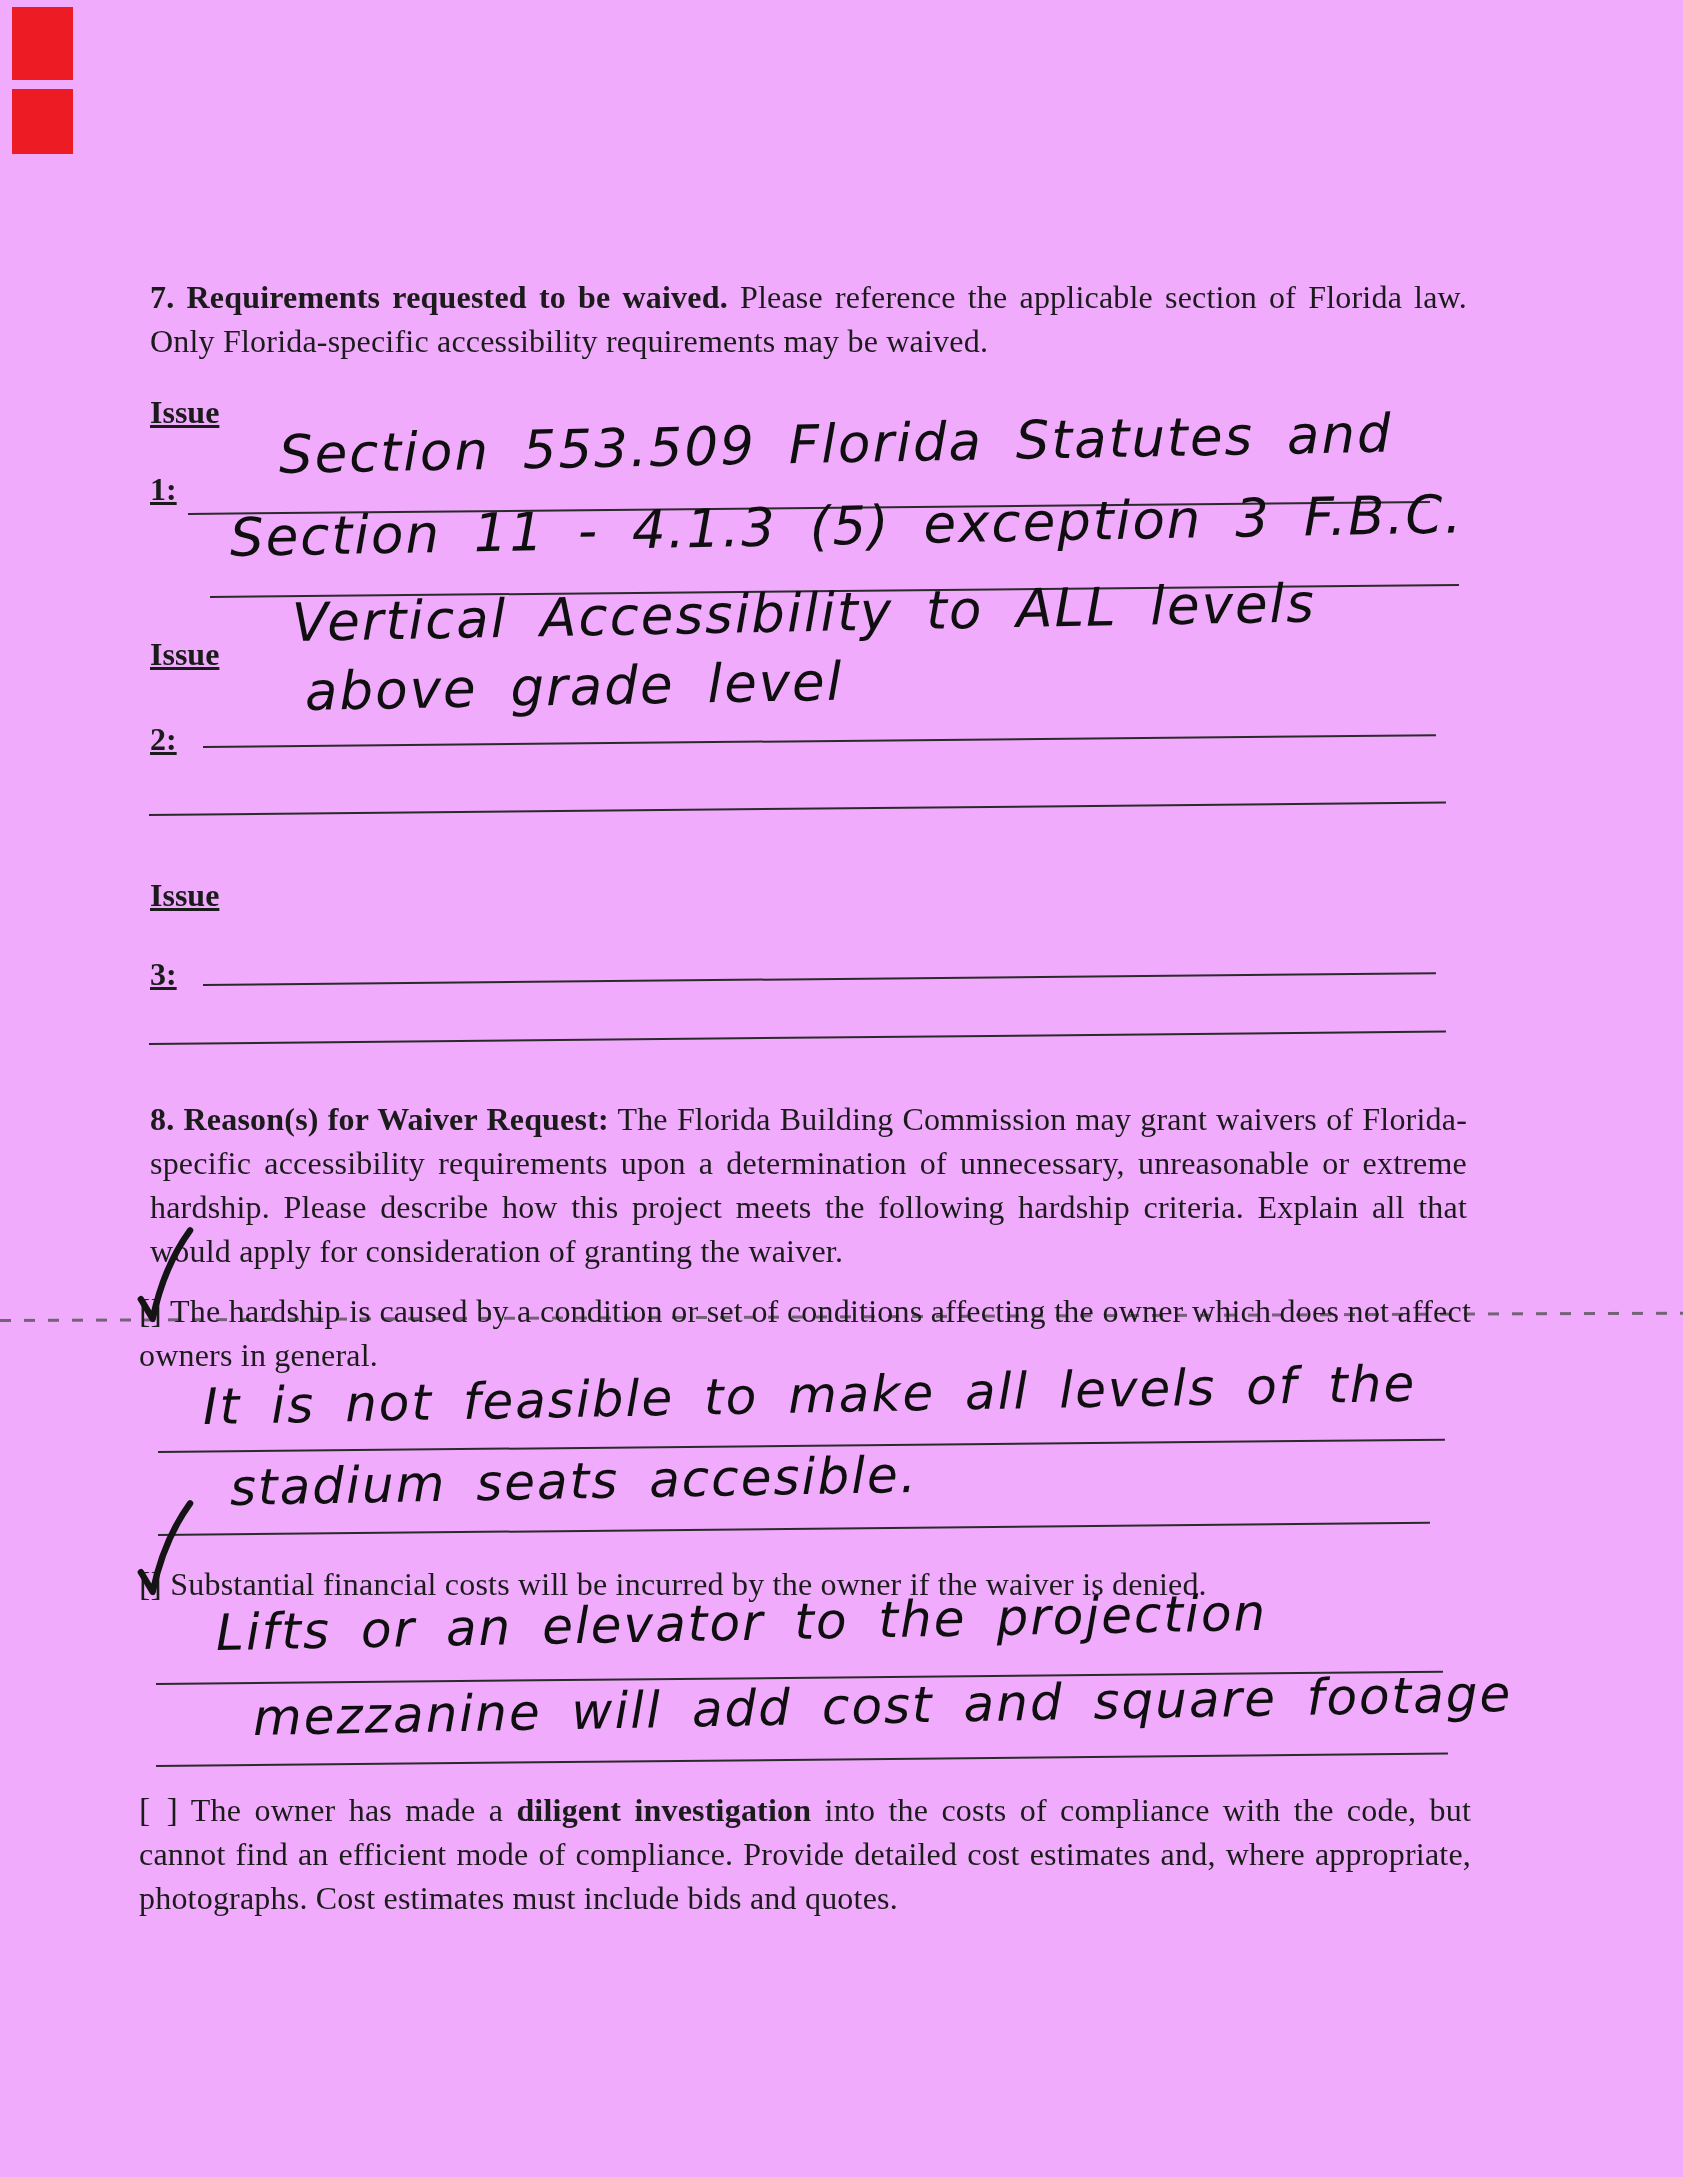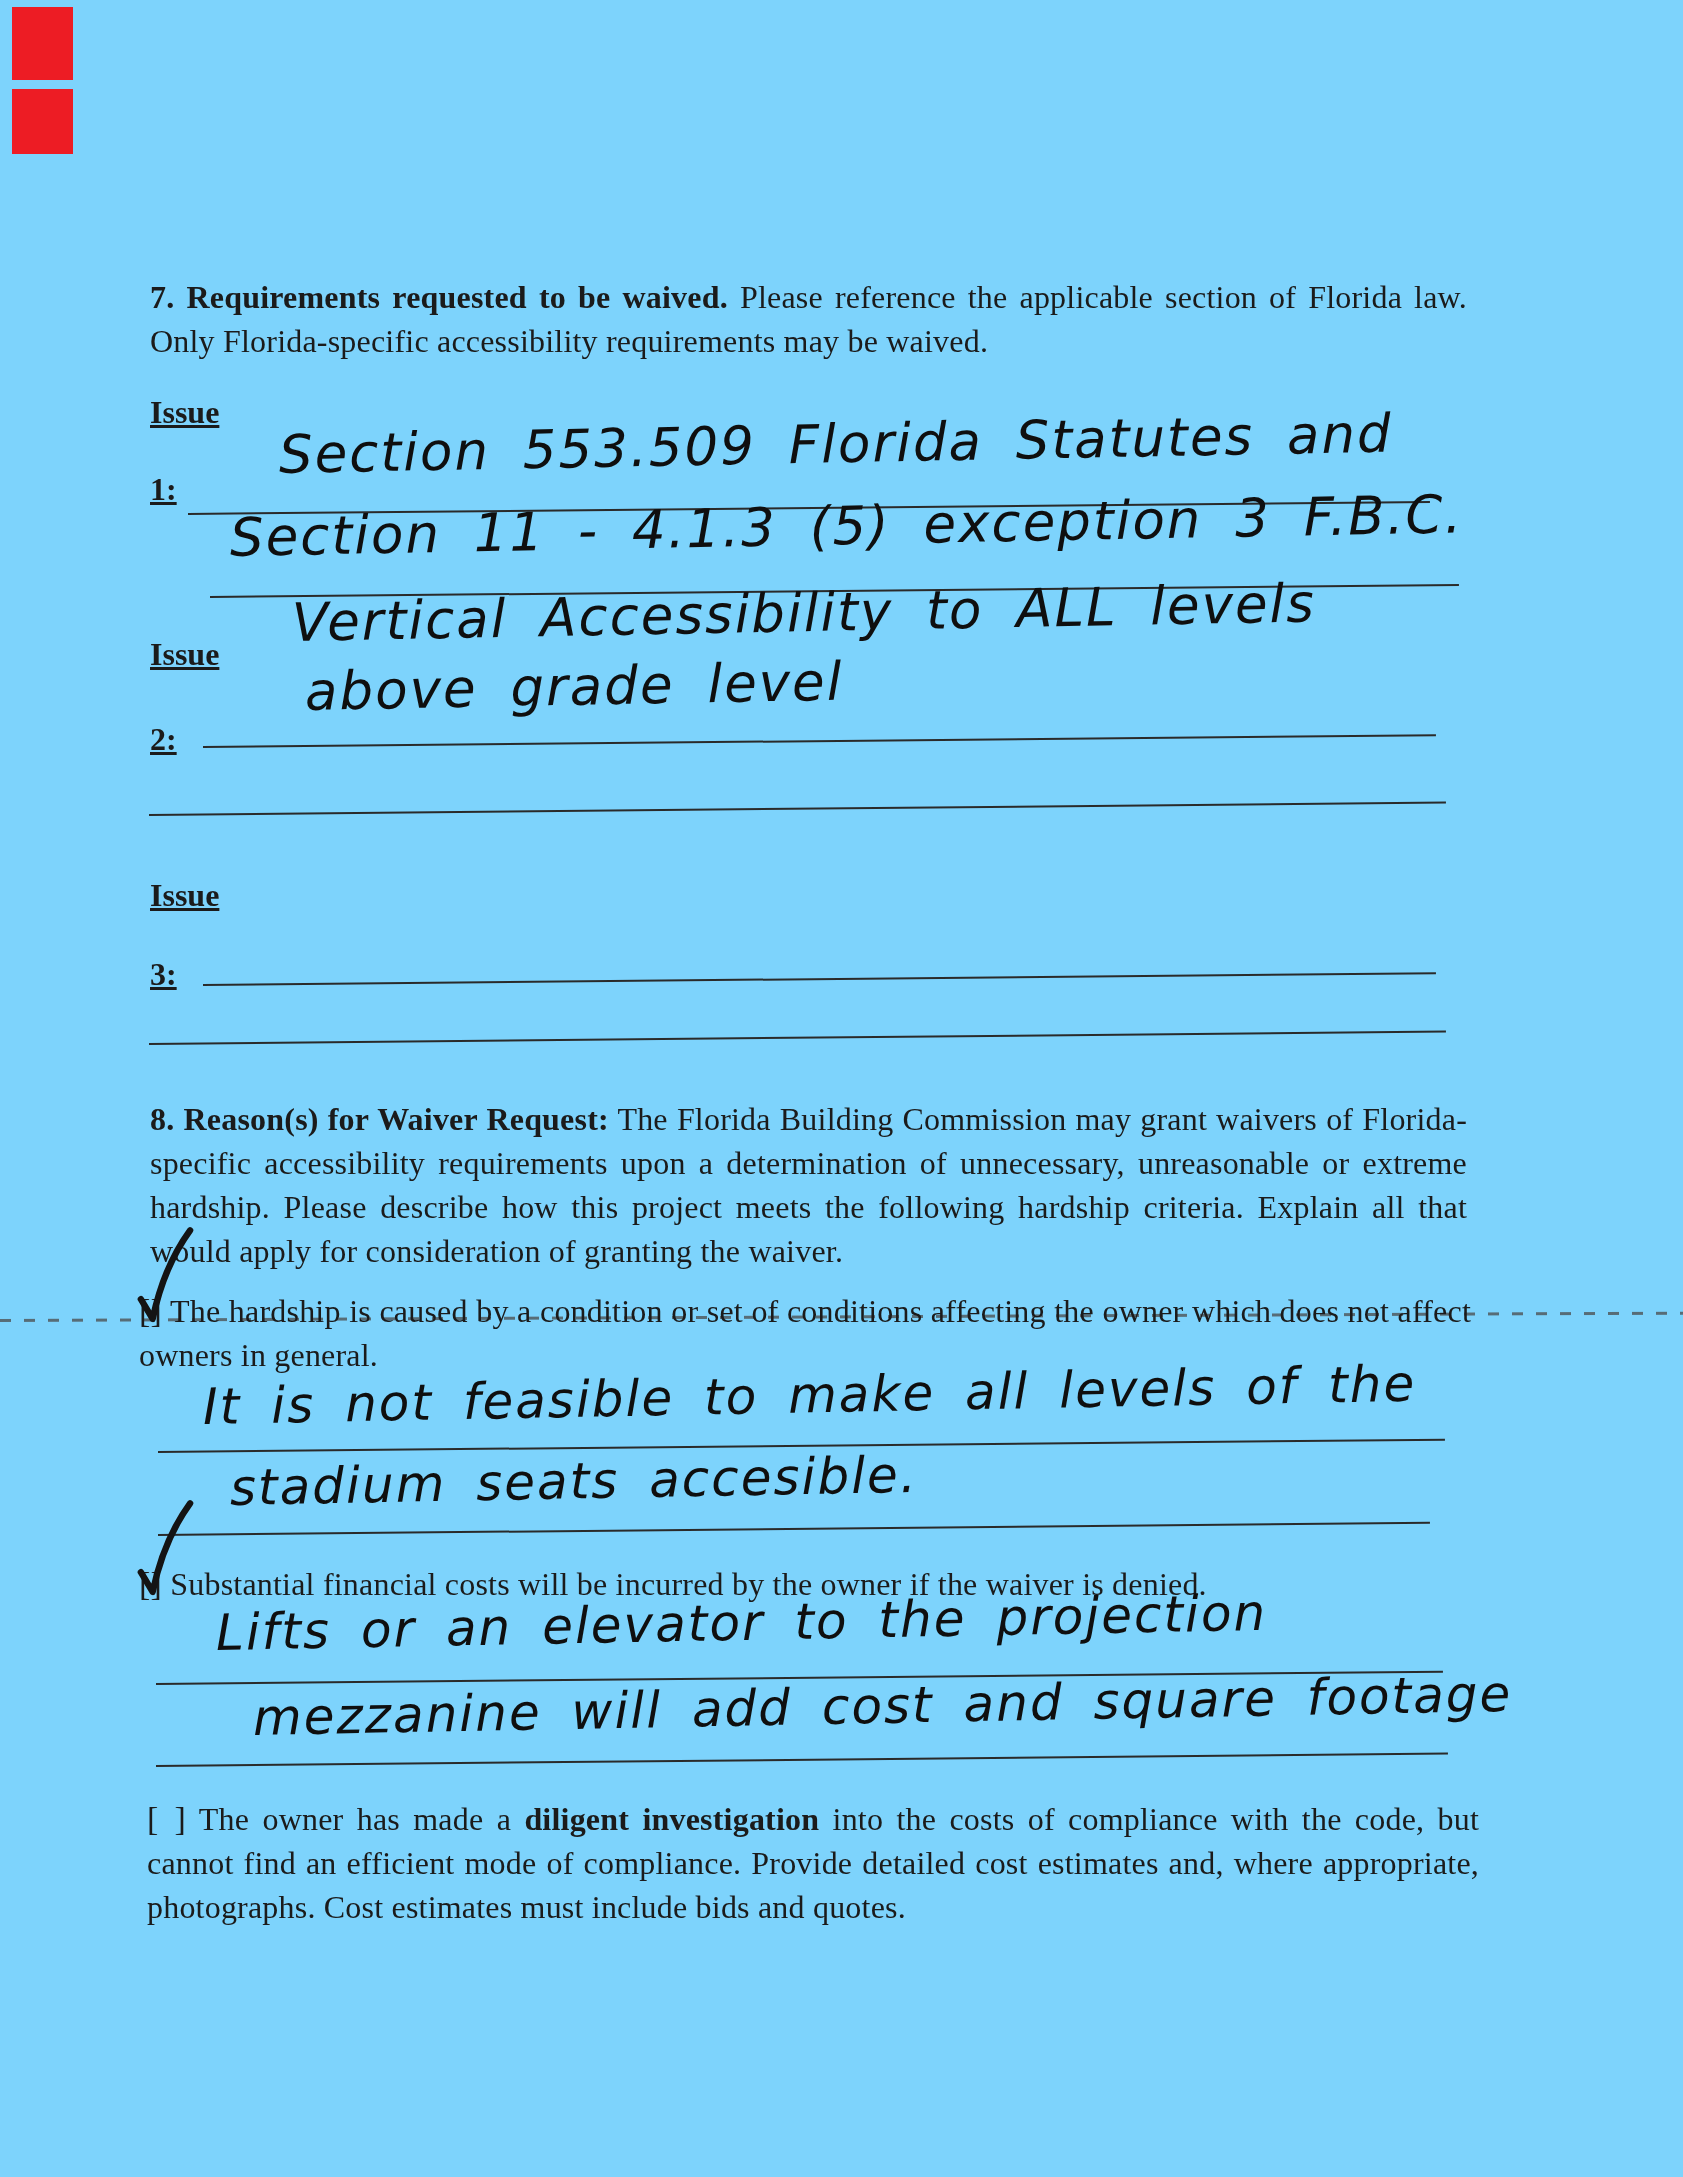--- a/index.html
+++ b/index.html
@@ -1,20 +1,20 @@
 <!DOCTYPE html>
 <html><head>
 <meta charset="utf-8">
 <style>
   html, body { margin:0; padding:0; background:#ffffff; }
   .page {
     position:relative;
     width:1683px;
     height:2177px;
-    background:#7dd3fc;
+    background:#f0abfc;
     font-family:"Liberation Serif", serif;
     color:#1b1b1b;
     overflow:hidden;
   }
   
   .redmark { position:absolute; background:#ed1c24; }
   .redmark-1 { left:12px; top:7px;  width:61px; height:73px; }
   .redmark-2 { left:12px; top:89px; width:61px; height:65px; }
   .fold-line {
     position:absolute; left:0; top:1319px; width:1683px; height:3px;
@@ -106,20 +106,20 @@
     <span class="cb checked"><span class="br open">[</span><svg class="check-svg" width="65" height="111" viewBox="0 0 66 112">
           <path d="M60 6 C44 28 30 58 22 96 L10 76"></path>
         </svg><span class="br close">]</span></span>
     <span>Substantial financial costs will be incurred by the owner if the waiver is denied.</span>
   </p>
   <div class="hw hw-md" style="left:216px; top:1604px;">Lifts or an elevator to the projection</div>
   <div class="rule" style="left:156px; top:1683px; width:1287px;"></div>
   <div class="hw hw-md" style="left:253px; top:1689px;">mezzanine will add cost and square footage</div>
   <div class="rule" style="left:156px; top:1765px; width:1292px;"></div>
 
-  <p class="para" style="left:147px; top:1788px; width:1332px;margin-top:9px;">
+  <p class="para" style="left:139px; top:1788px; width:1332px;">
     <span class="cb unchecked"><span class="br open">[</span><span class="br close">]</span></span>
     <span>The owner has made a </span><b>diligent investigation</b>
     <span>into the costs of compliance with the code, but cannot find an efficient mode of compliance. Provide detailed cost estimates and, where appropriate, photographs. Cost estimates must include bids and quotes.</span>
   </p>
 
 </div>
 
 
 </body></html>

